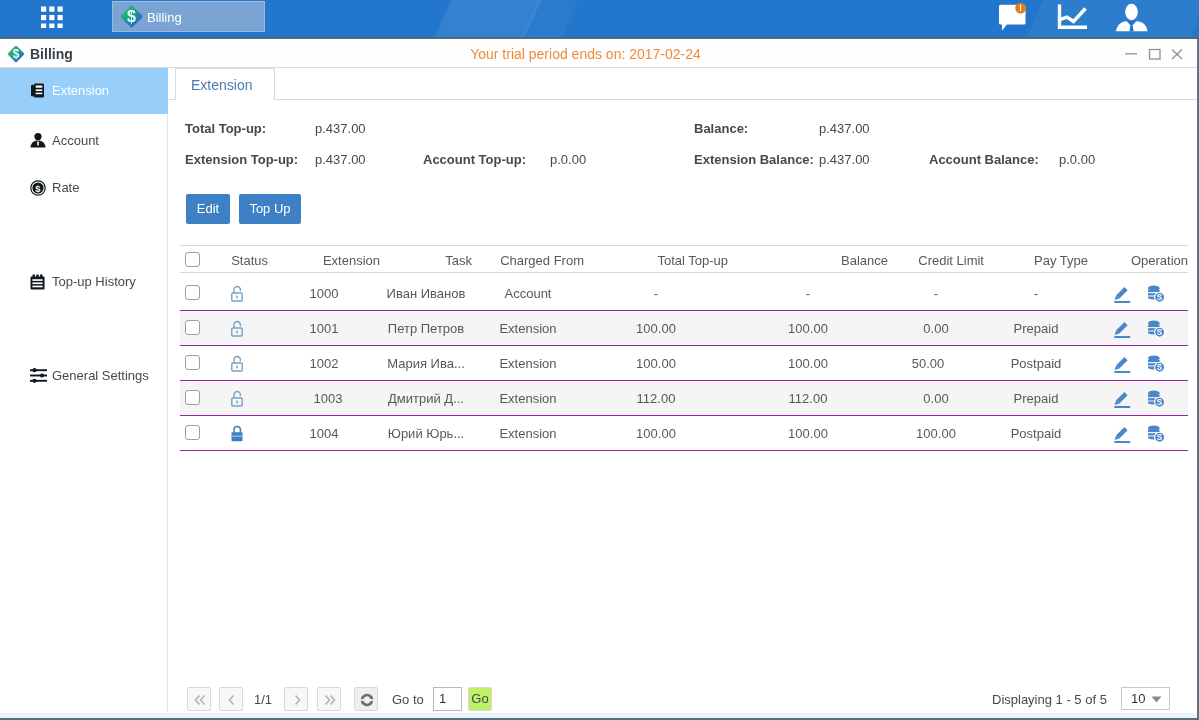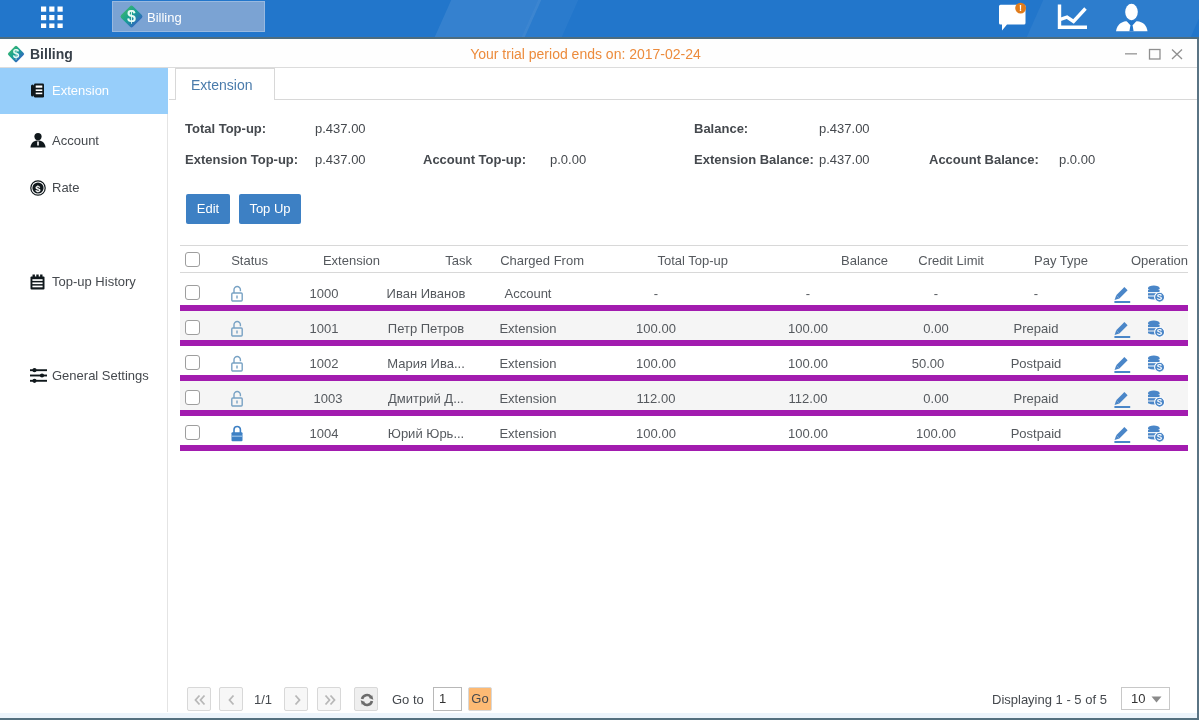--- a/index.html
+++ b/index.html
@@ -53,31 +53,31 @@
 
 .slabel { position:absolute; font-size:13px; font-weight:bold; color:#45494e; white-space:nowrap; }
 .sval { position:absolute; font-size:13px; color:#45494e; white-space:nowrap; }
 
 .btn { position:absolute; background:#3d80c4; color:#fff; font-size:13px; text-align:center; border-radius:2px; }
 
 
 #tbl { position:absolute; left:11px; top:177px; width:1008px; }
 #tbl .hrow { position:absolute; left:0; top:0; width:1008px; height:28px; border-top:1px solid #d8d8d8; border-bottom:1px solid #d8d8d8; }
 #tbl .hcell { position:absolute; top:7px; font-size:13px; color:#55595e; text-align:right; }
-.trow { position:absolute; left:0; width:1008px; height:35px; border-bottom:6px solid #a21caf; }
+.trow { position:absolute; left:0; width:1008px; height:35px; border-bottom:1px solid #a21caf; }
 .trow.alt { background:#f5f5f5; }
 .tcell { position:absolute; top:10px; font-size:13px; color:#55595e; text-align:center; }
 .cb { position:absolute; left:5px; width:15px; height:15px; border:1.5px solid #9e9e9e; border-radius:3px; background:#fff; }
 
 
 .pbtn { position:absolute; top:619px; width:24px; height:24px; border:1px solid #d8d8d8; background:#f7f7f7; border-radius:2px; }
 .pbtn svg { position:absolute; left:4px; top:4px; }
 .ptext { position:absolute; font-size:13px; color:#45494e; white-space:nowrap; }
 #goinput { position:absolute; left:264px; top:619px; width:29px; height:24px; border:1px solid #b8b8b8; background:#fff; font-size:13px; color:#333; padding-left:5px; line-height:22px; }
-#gobtn { position:absolute; left:299px; top:619px; width:24px; height:24px; border:1px solid #d8d8d8; background:#fdba74; border-radius:2px; font-size:13px; color:#45494e; text-align:center; line-height:22px; }
+#gobtn { position:absolute; left:299px; top:619px; width:24px; height:24px; border:1px solid #d8d8d8; background:#bef264; border-radius:2px; font-size:13px; color:#45494e; text-align:center; line-height:22px; }
 #pagesize { position:absolute; left:952px; top:619px; width:49px; height:23px; border:1px solid #c8c8c8; background:#fff; }
 #pagesize span { position:absolute; left:9px; top:3px; font-size:13px; color:#333; }
 .lock-open { stroke:#78a2c4; fill:none; stroke-width:1.4; }
 .opicon { position:absolute; top:9px; }
 </style>
 </head>
 <body>
 
 <svg width="0" height="0" style="position:absolute">
   <defs>

